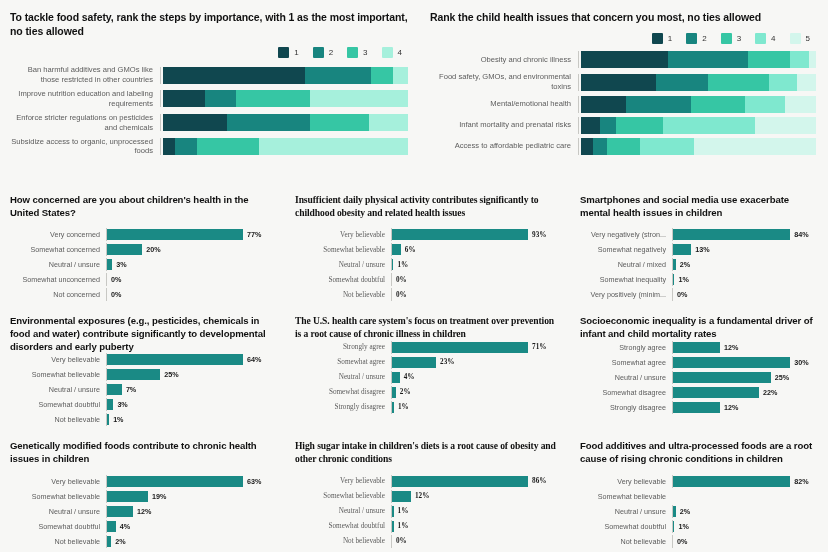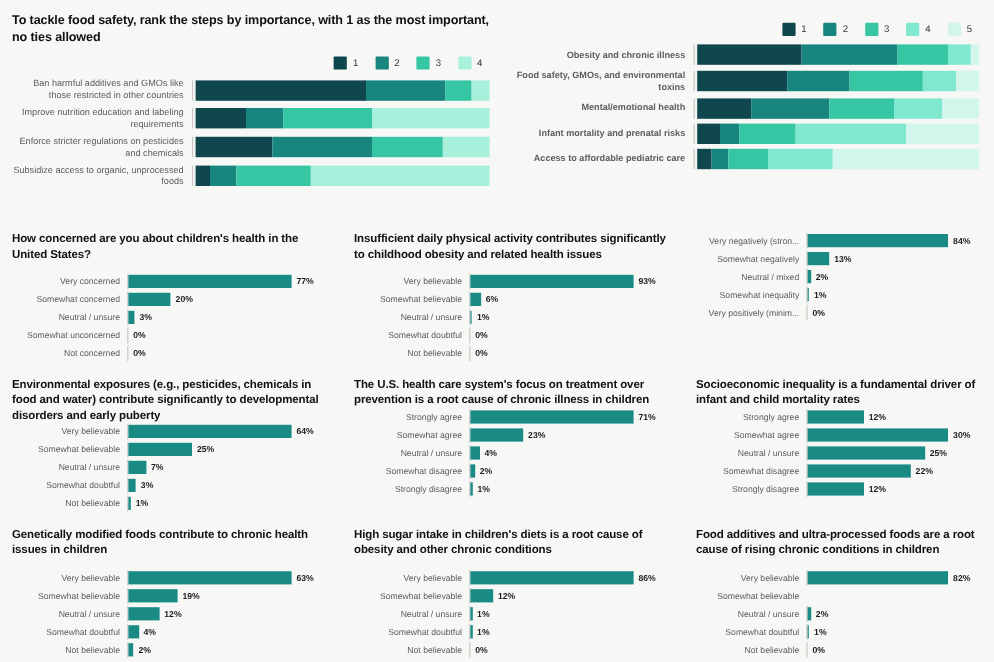--- a/index.html
+++ b/index.html
@@ -27,29 +27,29 @@
   .legend-item { display: flex; align-items: center; gap: 5px; }
   .legend-swatch { width: 11px; height: 11px; border-radius: 1px; display: block; }
   .legend-label { font-size: 8px; color: #333; }
 
   .srow { display: flex; align-items: center; margin-bottom: 4px; }
   .srow-label {
     font-size: 7.6px; color: #5c5c5c; text-align: right;
     line-height: 1.3; padding-right: 7px; flex: 0 0 auto;
   }
   .rank-panel.left .srow-label  { width: 150px; }
-  .rank-panel.right .srow-label { width: 148px; font-weight: bold; }
+  .rank-panel.right .srow-label { width: 148px; }
   .sbar-wrap { flex: 1 1 auto; height: 17px; border-left: 1px solid #c8c8c4; padding-left: 2px; display: flex; }
   .seg { height: 17px; }
 
   
   .grid { display: flex; flex-wrap: wrap; width: 828px; }
   .cell { padding: 8px 12px 4px 10px; }
   .cell.w1 { width: 285px; }
-  .cell.w2 { width: 285px; }
+  .cell.w2 { width: 285px; font-family: Liberation Serif, serif; }
   .cell.w3 { width: 258px; }
   .cell-title {
     font-size: 9.6px; font-weight: bold; line-height: 1.32;
     color: #111; letter-spacing: -0.1px; margin-bottom: 9px;
   }
   .cell.tall .cell-title { margin-bottom: 0; }
 
   .brow { display: flex; align-items: center; height: 13px; margin-bottom: 2px; }
   .brow-label {
     font-size: 7.2px; color: #5c5c5c; text-align: right;
@@ -122,20 +122,21 @@
             <div class="sbar-wrap">
               <div class="seg" style="width: 5%; background: rgb(16, 71, 79);"></div>
               <div class="seg" style="width: 9%; background: rgb(24, 133, 127);"></div>
               <div class="seg" style="width: 25%; background: rgb(54, 198, 164);"></div>
               <div class="seg" style="width: 61%; background: rgb(166, 240, 220);"></div>
             </div>
           </div>
         </div>
     </div>
     <div class="rank-panel right">
+      <div class="panel-title">Rank the child health issues that concern you most, no ties allowed</div>
       <div class="legend" id="legend-1">
           <div class="legend-item">
             <span class="legend-swatch" style="background: rgb(16, 71, 79);"></span>
             <span class="legend-label">1</span>
           </div>
           <div class="legend-item">
             <span class="legend-swatch" style="background: rgb(24, 133, 127);"></span>
             <span class="legend-label">2</span>
           </div>
           <div class="legend-item">
@@ -277,20 +278,21 @@
         </div>
         <div class="brow">
           <div class="brow-label" title="Not believable">Not believable</div>
           <div class="btrack">
             <div class="bfill" style="width: 0%; background: rgb(26, 138, 133);"></div>
             <span class="bval">0%</span>
           </div>
         </div>
       </div>
       <div class="cell w3">
+        <div class="cell-title">Smartphones and social media use exacerbate mental health issues in children</div>
         <div class="brow">
           <div class="brow-label" title="Very negatively (stron...">Very negatively (stron...</div>
           <div class="btrack">
             <div class="bfill" style="width: 82%; background: rgb(26, 138, 133);"></div>
             <span class="bval">84%</span>
           </div>
         </div>
         <div class="brow">
           <div class="brow-label" title="Somewhat negatively">Somewhat negatively</div>
           <div class="btrack">

